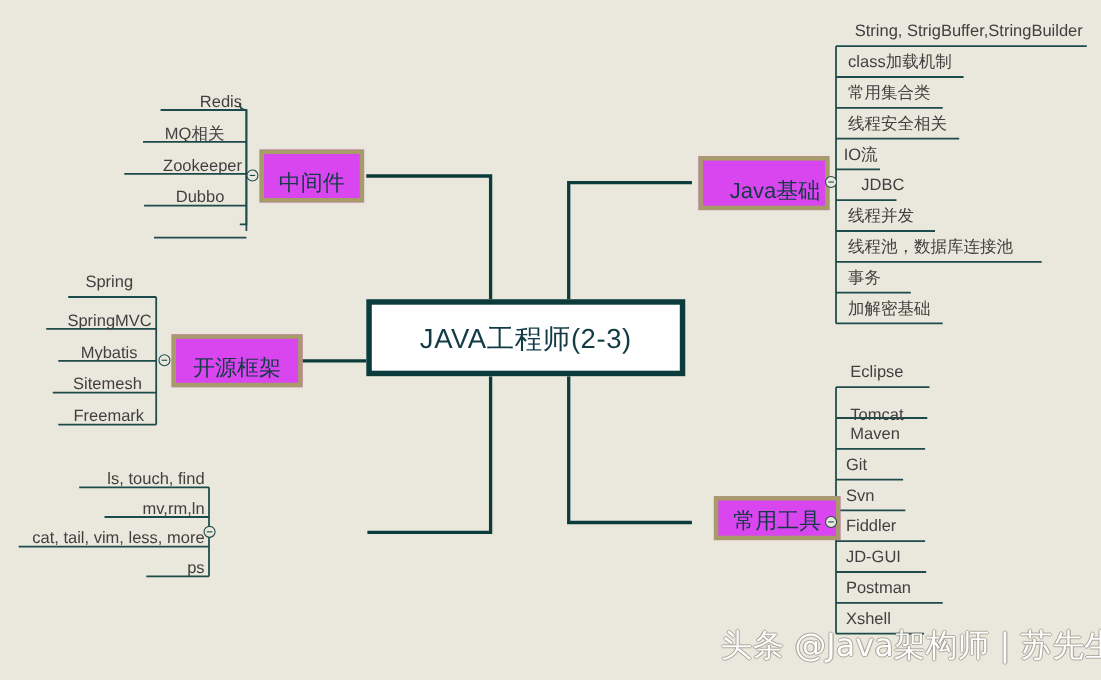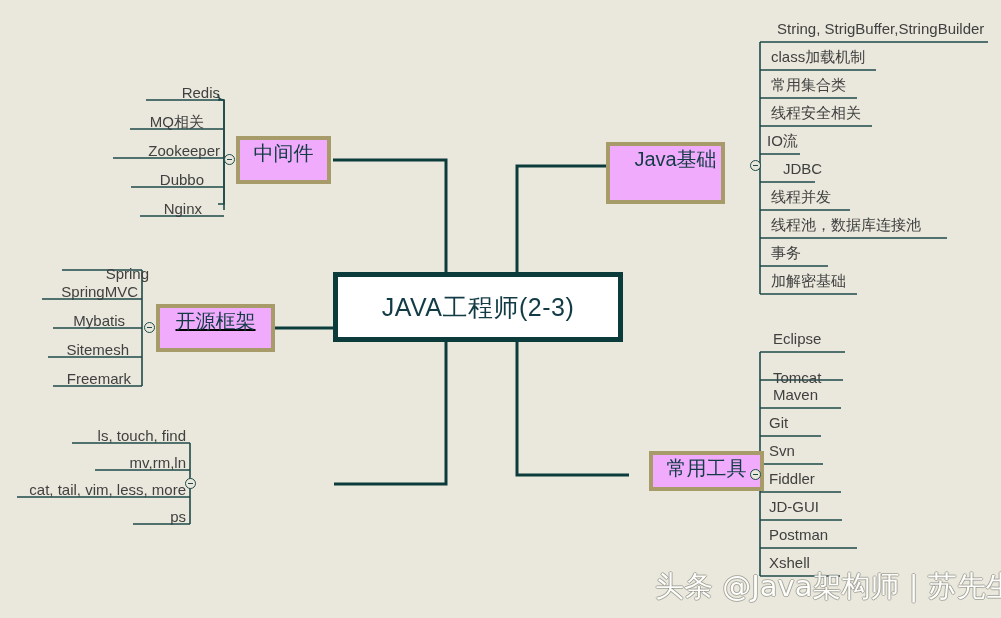--- a/index.html
+++ b/index.html
@@ -46,38 +46,38 @@
   .root-node span {
     font-size: 25px;
     color: #123b45;
     letter-spacing: 0.5px;
     white-space: nowrap;
   }
 
   
   .branch-node {
     position: absolute;
-    background: #f0abfc;
+    background: #d946ef;
     border: 4px solid #a89b6a;
     box-sizing: border-box;
     display: flex;
-    align-items: flex-start;
+    align-items: flex-end;
     justify-content: center;
     z-index: 6;
   }
   .branch-node span {
     font-size: 20px;
     color: #123b45;
     white-space: nowrap;
   }
 
   #node-middleware { left: 236px; top: 136px; width: 95px;  height: 48px; }
-  #node-framework  { left: 156px; top: 304px; width: 119px; height: 48px; text-decoration: underline; }
+  #node-framework  { left: 156px; top: 304px; width: 119px; height: 48px; }
   #node-linux      { left: 199px; top: 459px; width: 135px; height: 50px; }
-  #node-javabase   { left: 606px; top: 142px; width: 119px; height: 62px; padding-left: 20px; }
+  #node-javabase   { left: 635px; top: 142px; width: 119px; height: 49px; padding-left: 20px; }
   #node-tools      { left: 629px; top: 451px; width: 115px; height: 40px; margin-left: 20px; }
 
   
   .leaf {
     position: absolute;
     font-size: 15px;
     color: #404040;
     white-space: nowrap;
     line-height: 1;
     z-index: 5;
@@ -226,25 +226,22 @@
   </div>
   <div class="leaf left" style="left:24px; top:114px; width:180px;">
     <span>MQ相关</span>
   </div>
   <div class="leaf left" style="left:24px; top:143px; width:196px;">
     <span>Zookeeper</span>
   </div>
   <div class="leaf left" style="left:24px; top:172px; width:180px;">
     <span>Dubbo</span>
   </div>
-  <div class="leaf left" style="left:24px; top:201px; width:178px;">
-    <span>Nginx</span>
-  </div>
-
-  <div class="leaf left" style="left:0px; top:266px; width:121px;padding-left:28px;">
+
+  <div class="leaf left" style="left:0px; top:249px; width:121px;">
     <span>Spring</span>
   </div>
   <div class="leaf left" style="left:0px; top:284px; width:138px;">
     <span>SpringMVC</span>
   </div>
   <div class="leaf left" style="left:0px; top:313px; width:125px;">
     <span>Mybatis</span>
   </div>
   <div class="leaf left" style="left:0px; top:342px; width:129px;">
     <span>Sitemesh</span>

